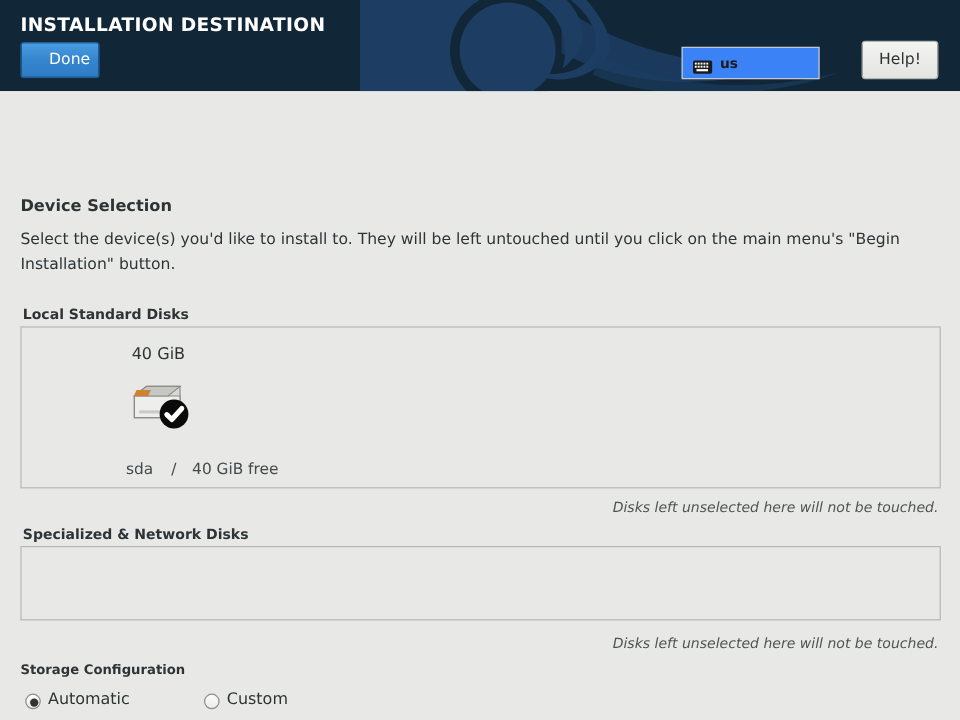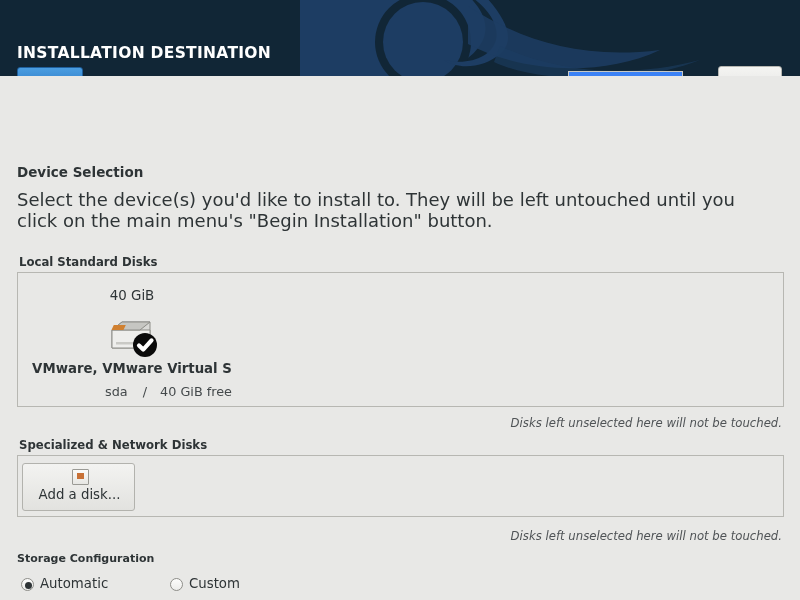--- a/index.html
+++ b/index.html
@@ -21,21 +21,20 @@
   #header-deco {
     position: absolute;
     left: 0; top: 0;
     width: 800px; height: 76px;
     pointer-events: none;
   }
   #header-content {
     position: relative;
     width: 764px; height: 76px;
     z-index: 3;
-    margin-top: 32px;
   }
   #hdr-title {
     position: absolute;
     left: 17px; top: 12px;
     font-size: 15.5px;
     font-weight: bold;
     letter-spacing: 0.3px;
     color: #ffffff;
   }
   #done-button {
@@ -105,21 +104,21 @@
     position: absolute;
     font-size: 13.5px;
     font-weight: bold;
     color: #2e3436;
   }
   #device-selection-title { left: 17px; top: 88px; }
   #desc-text {
     position: absolute;
     left: 17px; top: 113px;
     width: 760px;
-    font-size: 18px;
+    font-size: 13px;
     line-height: 21px;
     color: #2e3436;
   }
 
   .grp-label {
     position: absolute;
     left: 19px;
     font-size: 11.7px;
     font-weight: bold;
     color: #2e3436;
@@ -326,40 +325,35 @@
           <path d="M6 14 L44 14 L44 24 L34 32 L6 32 Z" fill="#eeeeec" stroke="#8d8d88" stroke-width="1"></path>
           <path d="M6 14 L16 6 L44 6 L34 14 Z" fill="#c6c6c2" stroke="#8d8d88" stroke-width="1"></path>
           <rect x="12" y="9" width="12" height="5" fill="#d08030" transform="skewX(-25)"></rect>
           <rect x="10" y="26" width="24" height="2.5" fill="#c9c9c5"></rect>
 
           <circle cx="39" cy="29" r="12" fill="#0a0a0a"></circle>
           <path d="M33 29.5 L37.2 33.6 L45.5 24.4" fill="none" stroke="#ffffff" stroke-width="4.2" stroke-linecap="round" stroke-linejoin="round"></path>
         </svg>
       </div>
 
-      <div id="disk-model">VMware, VMware Virtual S</div>
 
       <div id="disk-sub">
         <span class="dev">sda</span>
         <span class="sep">/</span>
         <span>40 GiB free</span>
       </div>
     </div>
   </div>
 
   <div class="untouched-note" id="note-local">Disks left unselected here will not be touched.</div>
 
   <div class="grp-label" id="special-disks-label">Specialized &amp; Network Disks</div>
 
   <div class="disk-panel" id="special-disks-panel"></div>
 
-  <div id="add-disk-button">
-    <span id="add-disk-icon"></span>
-    <span id="add-disk-label">Add a disk...</span>
-  </div>
 
   <div class="untouched-note" id="note-special">Disks left unselected here will not be touched.</div>
 
   <div id="storage-config-title">Storage Configuration</div>
 
   <div class="radio-row" id="radio-automatic">
     <span class="radio-mark on"></span>
     <span class="radio-text">Automatic</span>
   </div>
 

